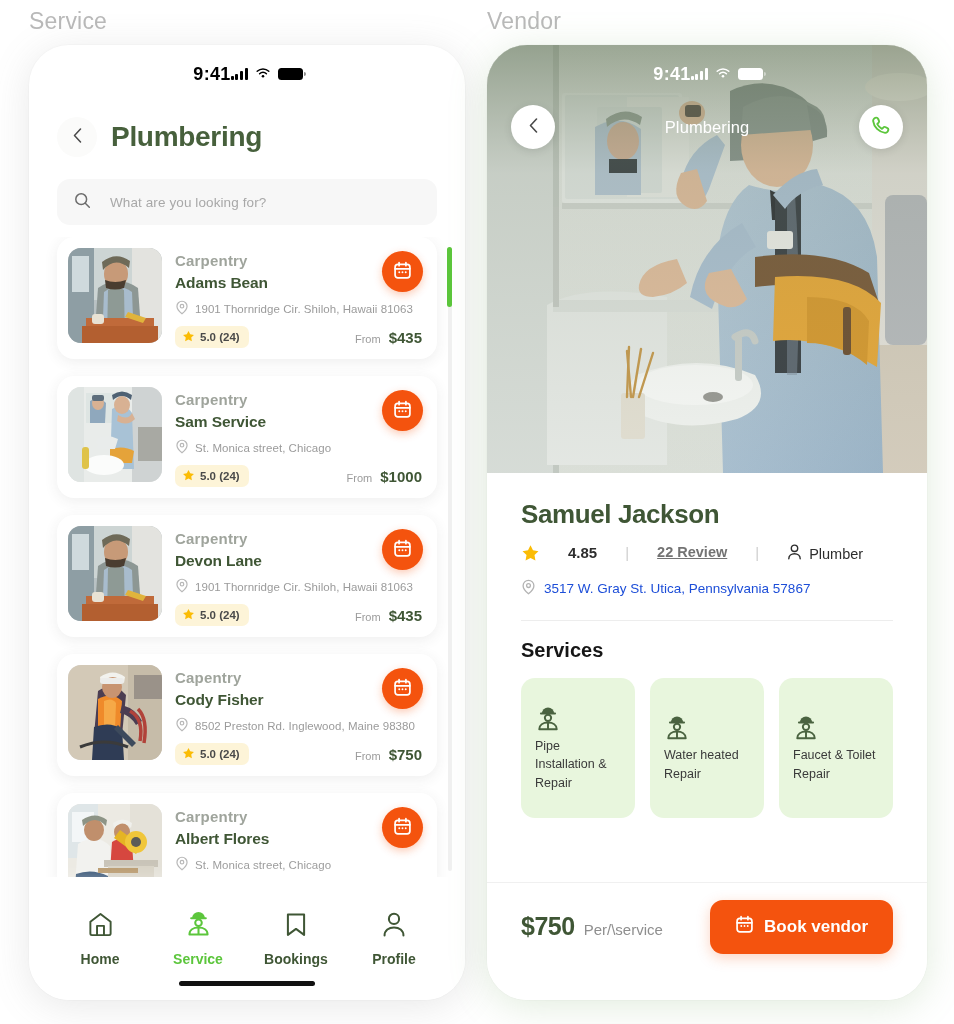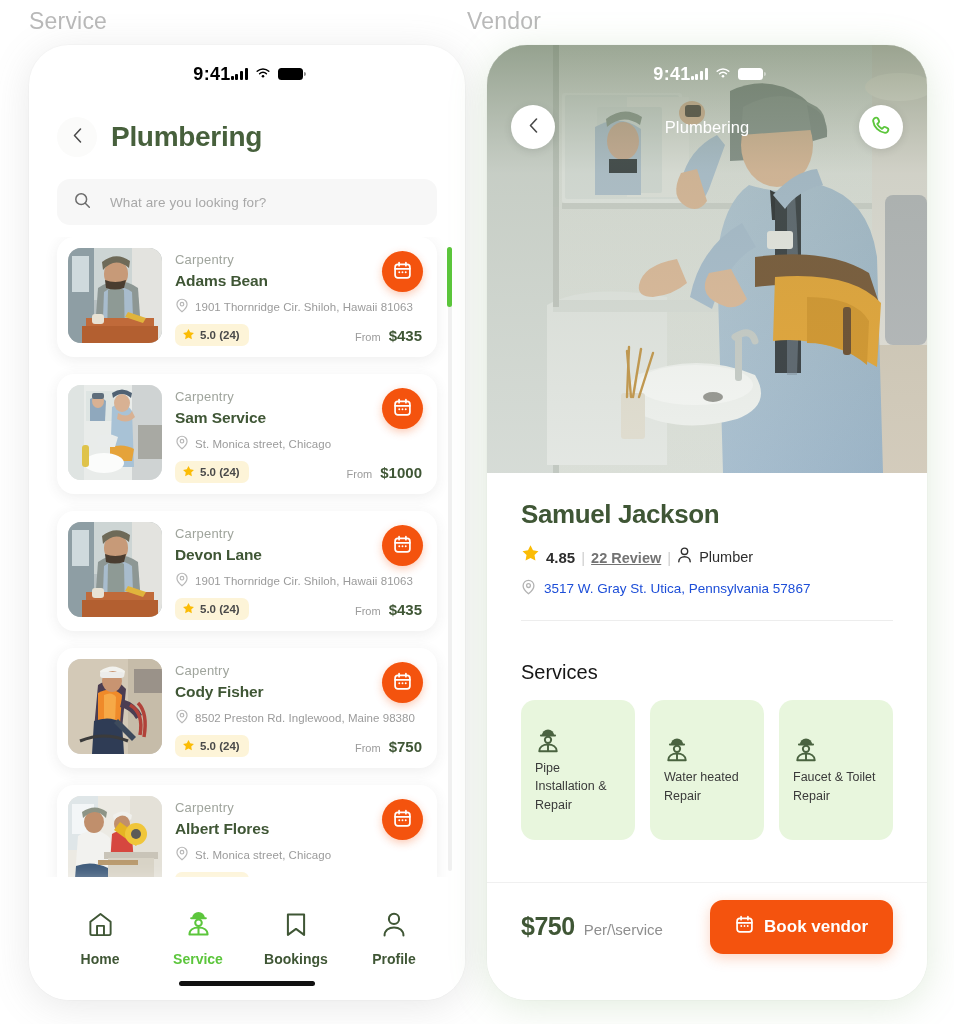--- a/index.html
+++ b/index.html
@@ -15,21 +15,21 @@
 
   
   .caption {
     position: absolute;
     font-size: 23px;
     color: #b9b9b9;
     letter-spacing: .2px;
     font-weight: 400;
   }
   #caption-service { left: 29px; top: 8px; }
-  #caption-vendor  { left: 467px; top: 8px; }
+  #caption-vendor  { left: 487px; top: 8px; }
 
   
   .phone {
     position: absolute;
     background: #ffffff;
     border-radius: 40px;
     overflow: hidden;
   }
   #phone-service {
     left: 29px; top: 45px;
@@ -127,21 +127,21 @@
     position: relative;
     cursor: pointer;
   }
   .thumb {
     width: 94px; height: 95px; border-radius: 13px; flex: none;
     overflow: hidden; position: relative; background: #dadada;
   }
   .thumb svg { display: block; width: 100%; height: 100%; }
 
   .card-body { flex: 1; min-width: 0; padding-top: 4px; }
-  .cat { font-size: 13px; color: #9fa49c; letter-spacing: .2px; }
+  .cat { font-size: 15px; color: #9fa49c; letter-spacing: .2px; font-weight: bold; }
   .pname {
     font-size: 15.5px; font-weight: bold; color: #3f5635;
     margin-top: 5px; letter-spacing: -.1px;
   }
   .addr {
     display: flex; align-items: center; gap: 6px;
     margin-top: 8px; font-size: 11.5px; color: #9b9b9b; letter-spacing: .05px;
   }
   .card-foot {
     display: flex; align-items: center; justify-content: space-between;
@@ -205,37 +205,37 @@
     display: flex; align-items: center; justify-content: center;
     box-shadow: 0 2px 8px rgba(0,0,0,.10);
   }
   .hero-title { color: #fff; font-size: 16.5px; letter-spacing: .1px; }
 
   .vendor-body { padding: 26px 34px 0 34px; }
   .vendor-name {
     font-size: 26px; font-weight: bold; color: #3f5635; letter-spacing: -.4px;
   }
   .vendor-meta {
-    display: flex; align-items: flex-end; gap: 6px;
+    display: flex; align-items: flex-start; gap: 28px;
     margin-top: 14px; font-size: 15px; color: #2d2d2d;
   }
   .vendor-meta .sep { color: #cfcfcf; }
   .review-link {
     color: #737373; text-decoration: underline; font-weight: bold;
     cursor: pointer; font-size: 14.5px;
   }
   .meta-role { display: flex; align-items: center; gap: 7px; font-size: 14.5px; }
   .vendor-addr {
     display: flex; align-items: center; gap: 8px;
     margin-top: 13px; font-size: 13.5px; color: #1d4ed8;
   }
   .divider { height: 1px; background: #ededed; margin: 22px 0 0 0; }
 
   .sec-title {
-    font-size: 20px; font-weight: normal; color: #161616; margin-top: 40px;
+    font-size: 20px; font-weight: bold; color: #161616; margin-top: 18px;
   }
   .svc-grid { display: flex; gap: 15px; margin-top: 16px; }
   .svc-card {
     flex: 1; background: #e8f6dd; border-radius: 14px;
     padding: 18px 14px 16px 14px; min-height: 140px;
     display: flex; flex-direction: column; justify-content: center;
     cursor: pointer;
   }
   .svc-label { font-size: 12.5px; color: #3a3a3a; line-height: 1.45; }
 

